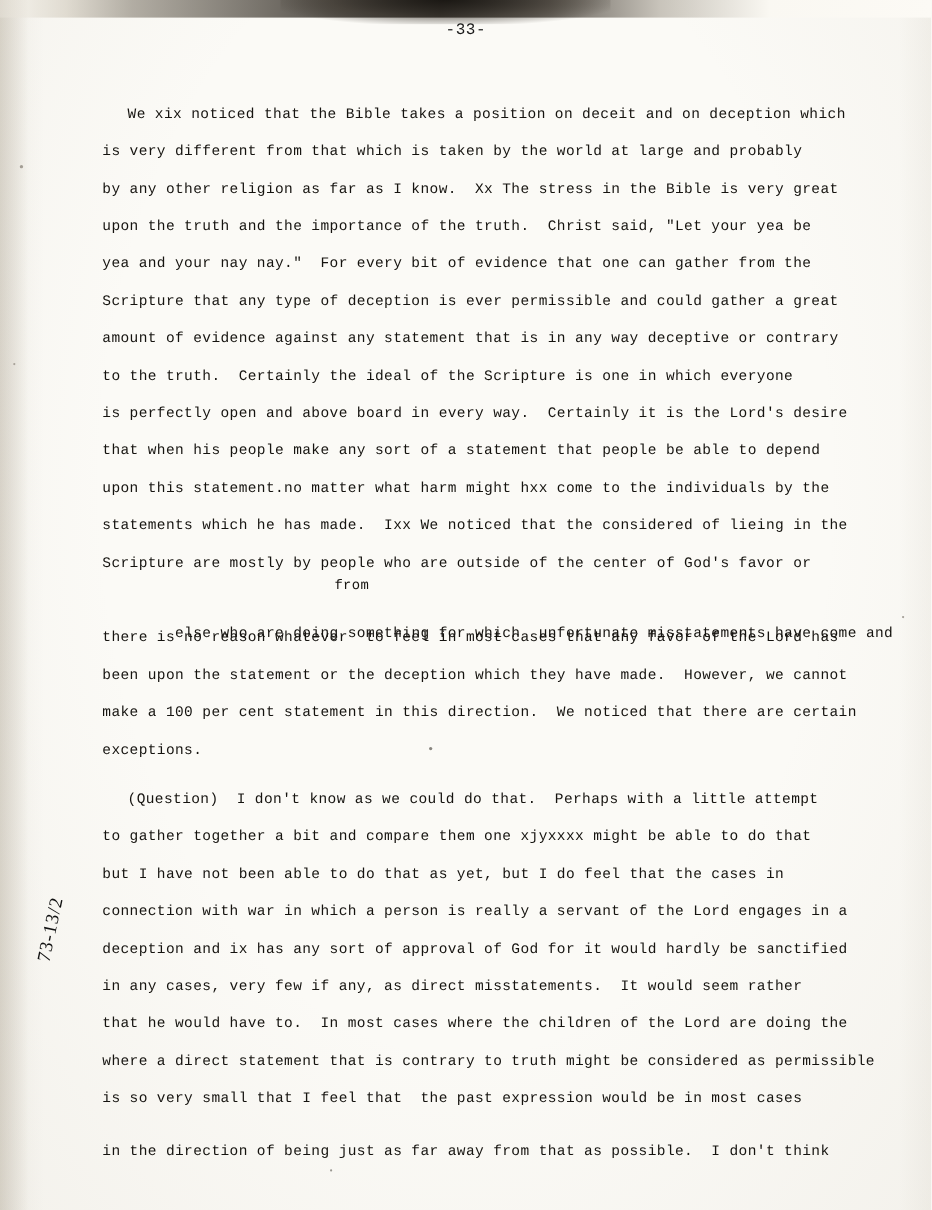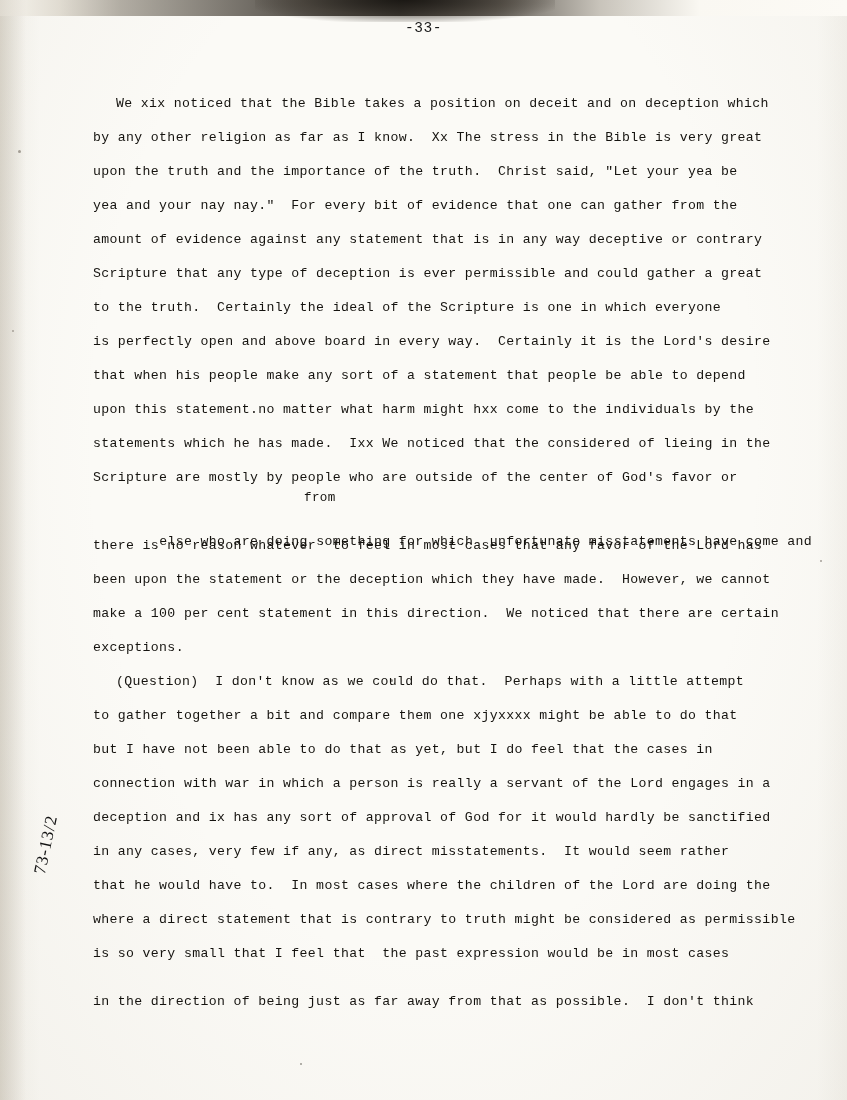--- a/index.html
+++ b/index.html
@@ -129,42 +129,43 @@
   <div class="spot" style="left:390px; top:679px; width:3px; height:3px; background:rgba(60,55,48,0.6);"></div>
   <div class="spot" style="left:300px; top:1063px; width:2px; height:2px; background:rgba(60,55,48,0.5);"></div>
   <div class="spot" style="left:820px; top:560px; width:2px; height:2px; background:rgba(80,72,62,0.5);"></div>
 
   <div class="page-number">-33-</div>
 
   <div class="body-text">
 
     <div>
       <div class="line indent">We xix noticed that the Bible takes a position on deceit and on deception which</div>
+      <div class="line">is very different from that which is taken by the world at large and probably</div>
       <div class="line">by any other religion as far as I know.  Xx The stress in the Bible is very great</div>
       <div class="line">upon the truth and the importance of the truth.  Christ said, "Let your yea be</div>
       <div class="line">yea and your nay nay."  For every bit of evidence that one can gather from the</div>
+      <div class="line">Scripture that any type of deception is ever permissible and could gather a great</div>
       <div class="line">amount of evidence against any statement that is in any way deceptive or contrary</div>
-      <div class="line">Scripture that any type of deception is ever permissible and could gather a great</div>
       <div class="line">to the truth.  Certainly the ideal of the Scripture is one in which everyone</div>
       <div class="line">is perfectly open and above board in every way.  Certainly it is the Lord's desire</div>
       <div class="line">that when his people make any sort of a statement that people be able to depend</div>
       <div class="line">upon this statement.no matter what harm might hxx come to the individuals by the</div>
       <div class="line">statements which he has made.  Ixx We noticed that the considered of lieing in the</div>
       <div class="line">Scripture are mostly by people who are outside of the center of God's favor or</div>
       <div class="line">
         <span class="above" style="left:211px;">from</span>
         <span>else who are doing something for which  unfortunate misstatements have come and</span>
       </div>
       <div class="line">there is no reason whatever  to feel in most cases that any favor of the Lord has</div>
       <div class="line">been upon the statement or the deception which they have made.  However, we cannot</div>
       <div class="line">make a 100 per cent statement in this direction.  We noticed that there are certain</div>
       <div class="line">exceptions.</div>
     </div>
 
-    <div style="">
+    <div style="margin-top:11px;">
       <div class="line indent">(Question)  I don't know as we could do that.  Perhaps with a little attempt</div>
       <div class="line">to gather together a bit and compare them one xjyxxxx might be able to do that</div>
       <div class="line">but I have not been able to do that as yet, but I do feel that the cases in</div>
       <div class="line">connection with war in which a person is really a servant of the Lord engages in a</div>
       <div class="line">deception and ix has any sort of approval of God for it would hardly be sanctified</div>
       <div class="line">in any cases, very few if any, as direct misstatements.  It would seem rather</div>
       <div class="line">that he would have to.  In most cases where the children of the Lord are doing the</div>
       <div class="line">where a direct statement that is contrary to truth might be considered as permissible</div>
       <div class="line">is so very small that I feel that  the past expression would be in most cases</div>
     </div>

